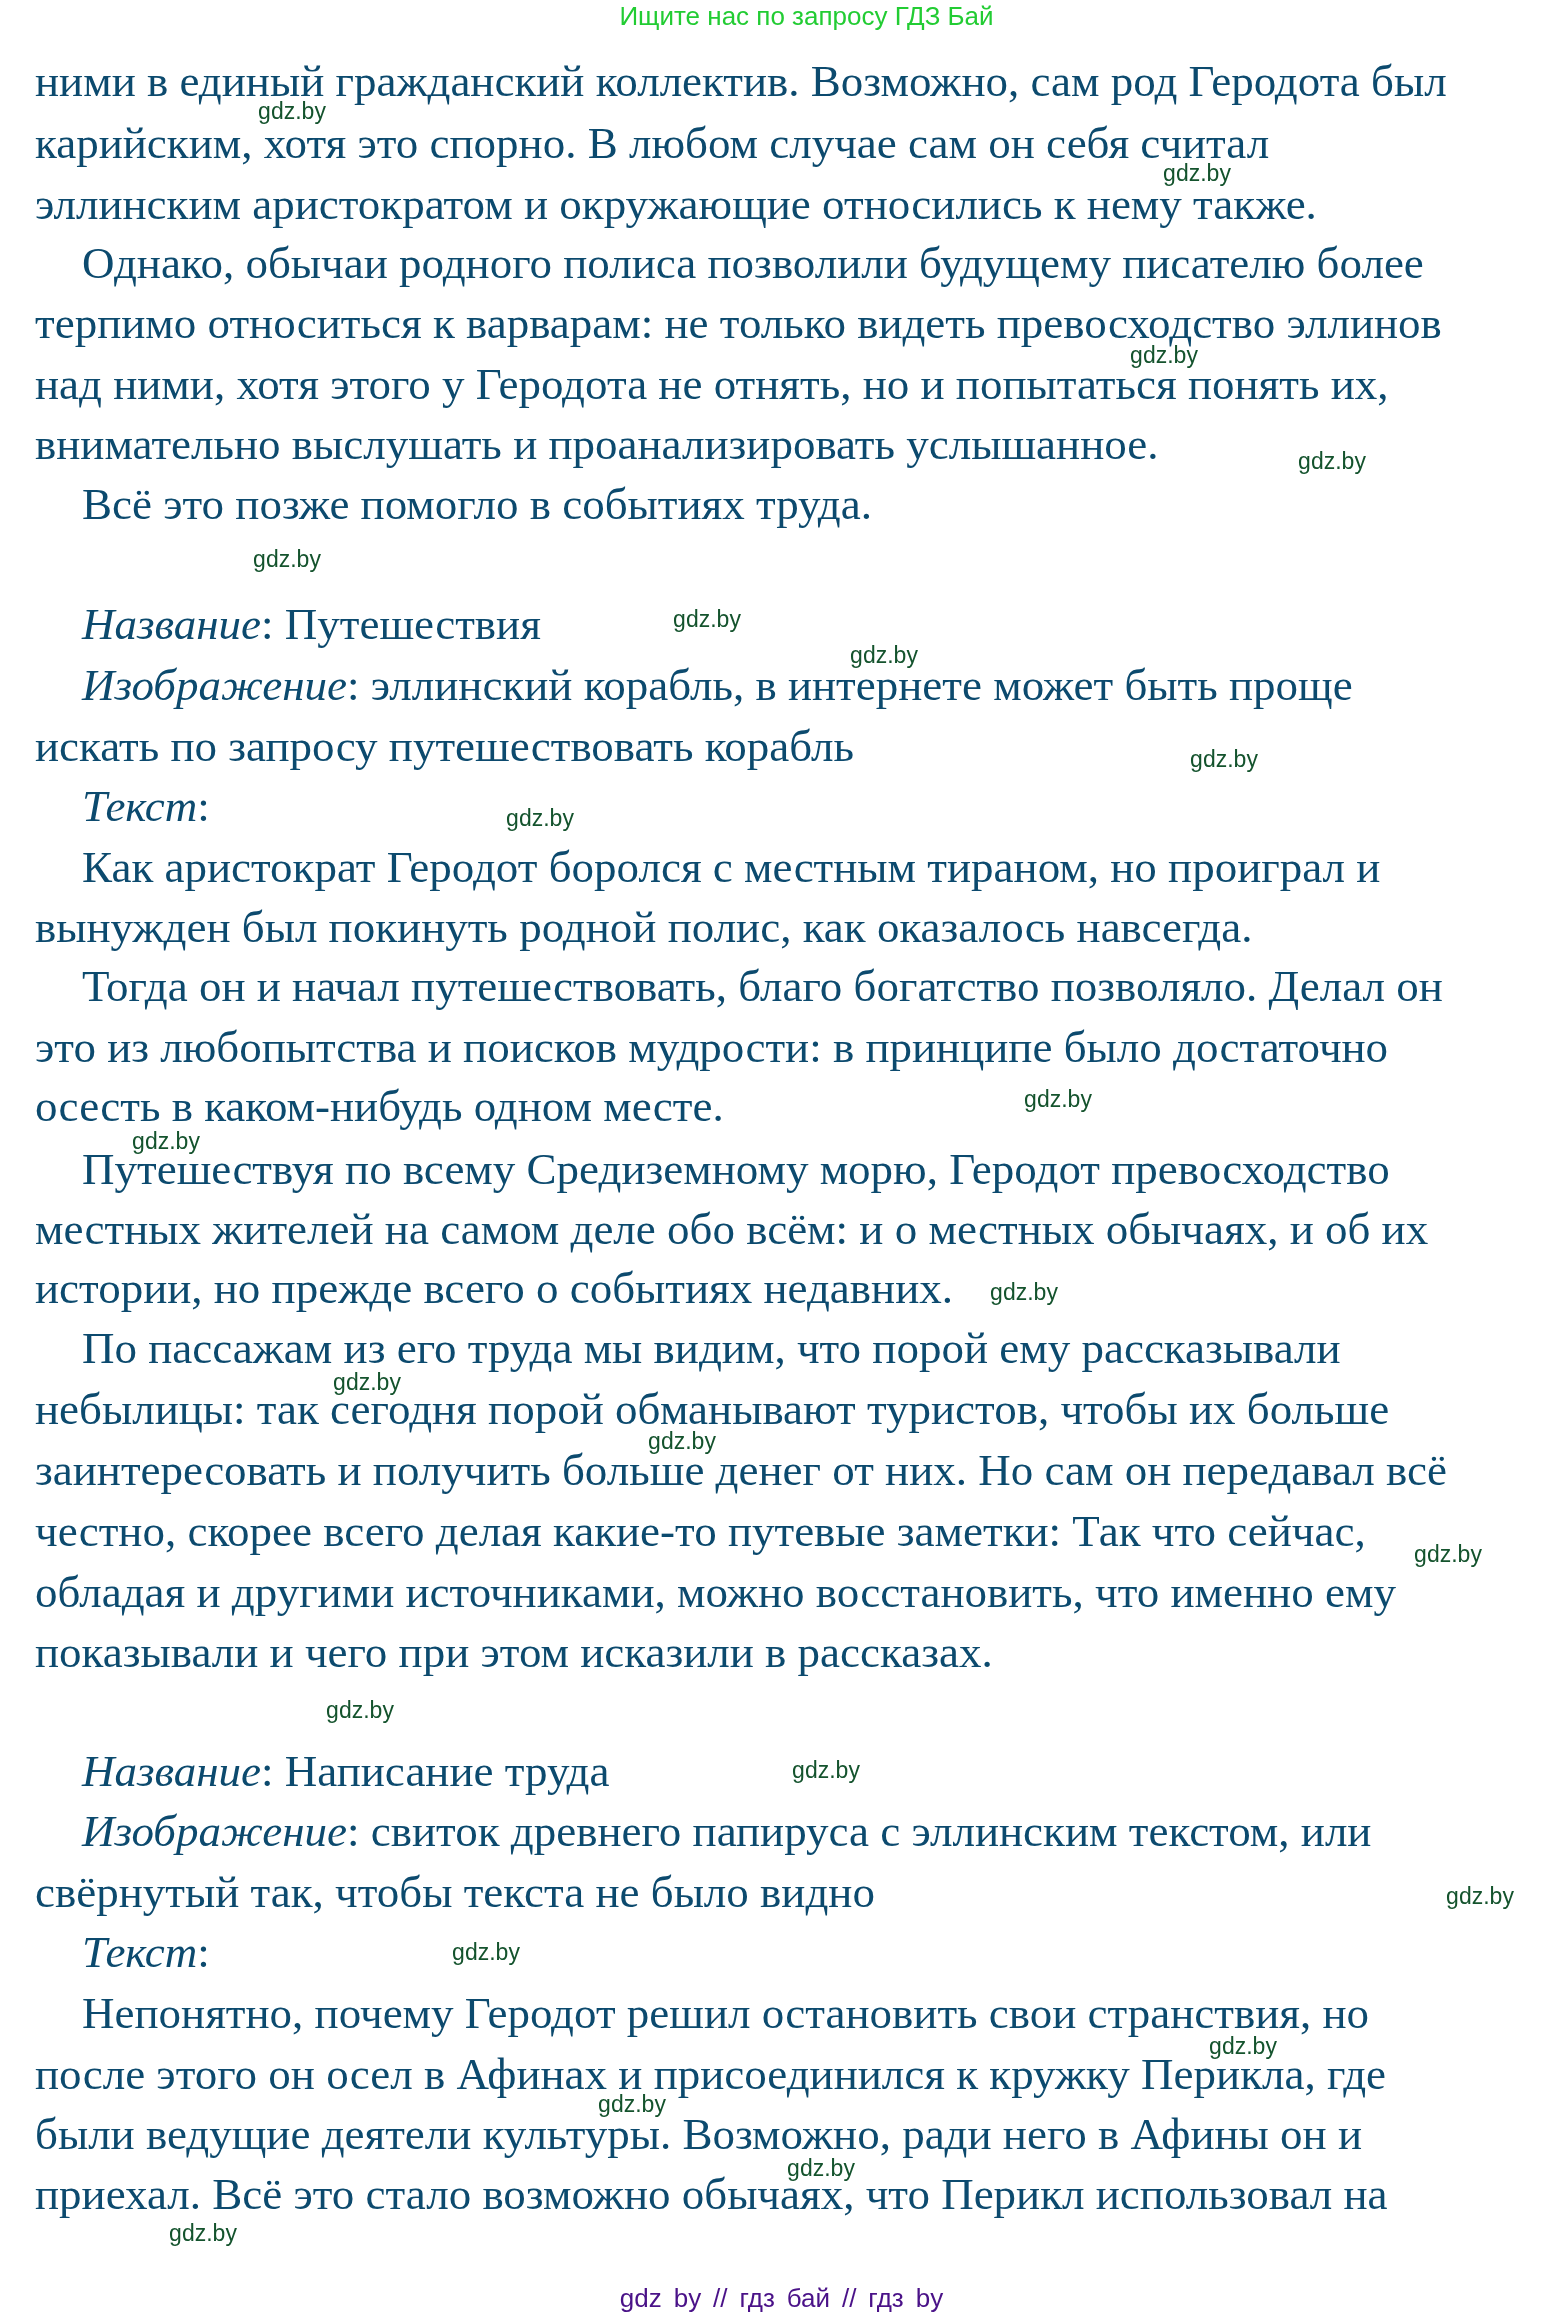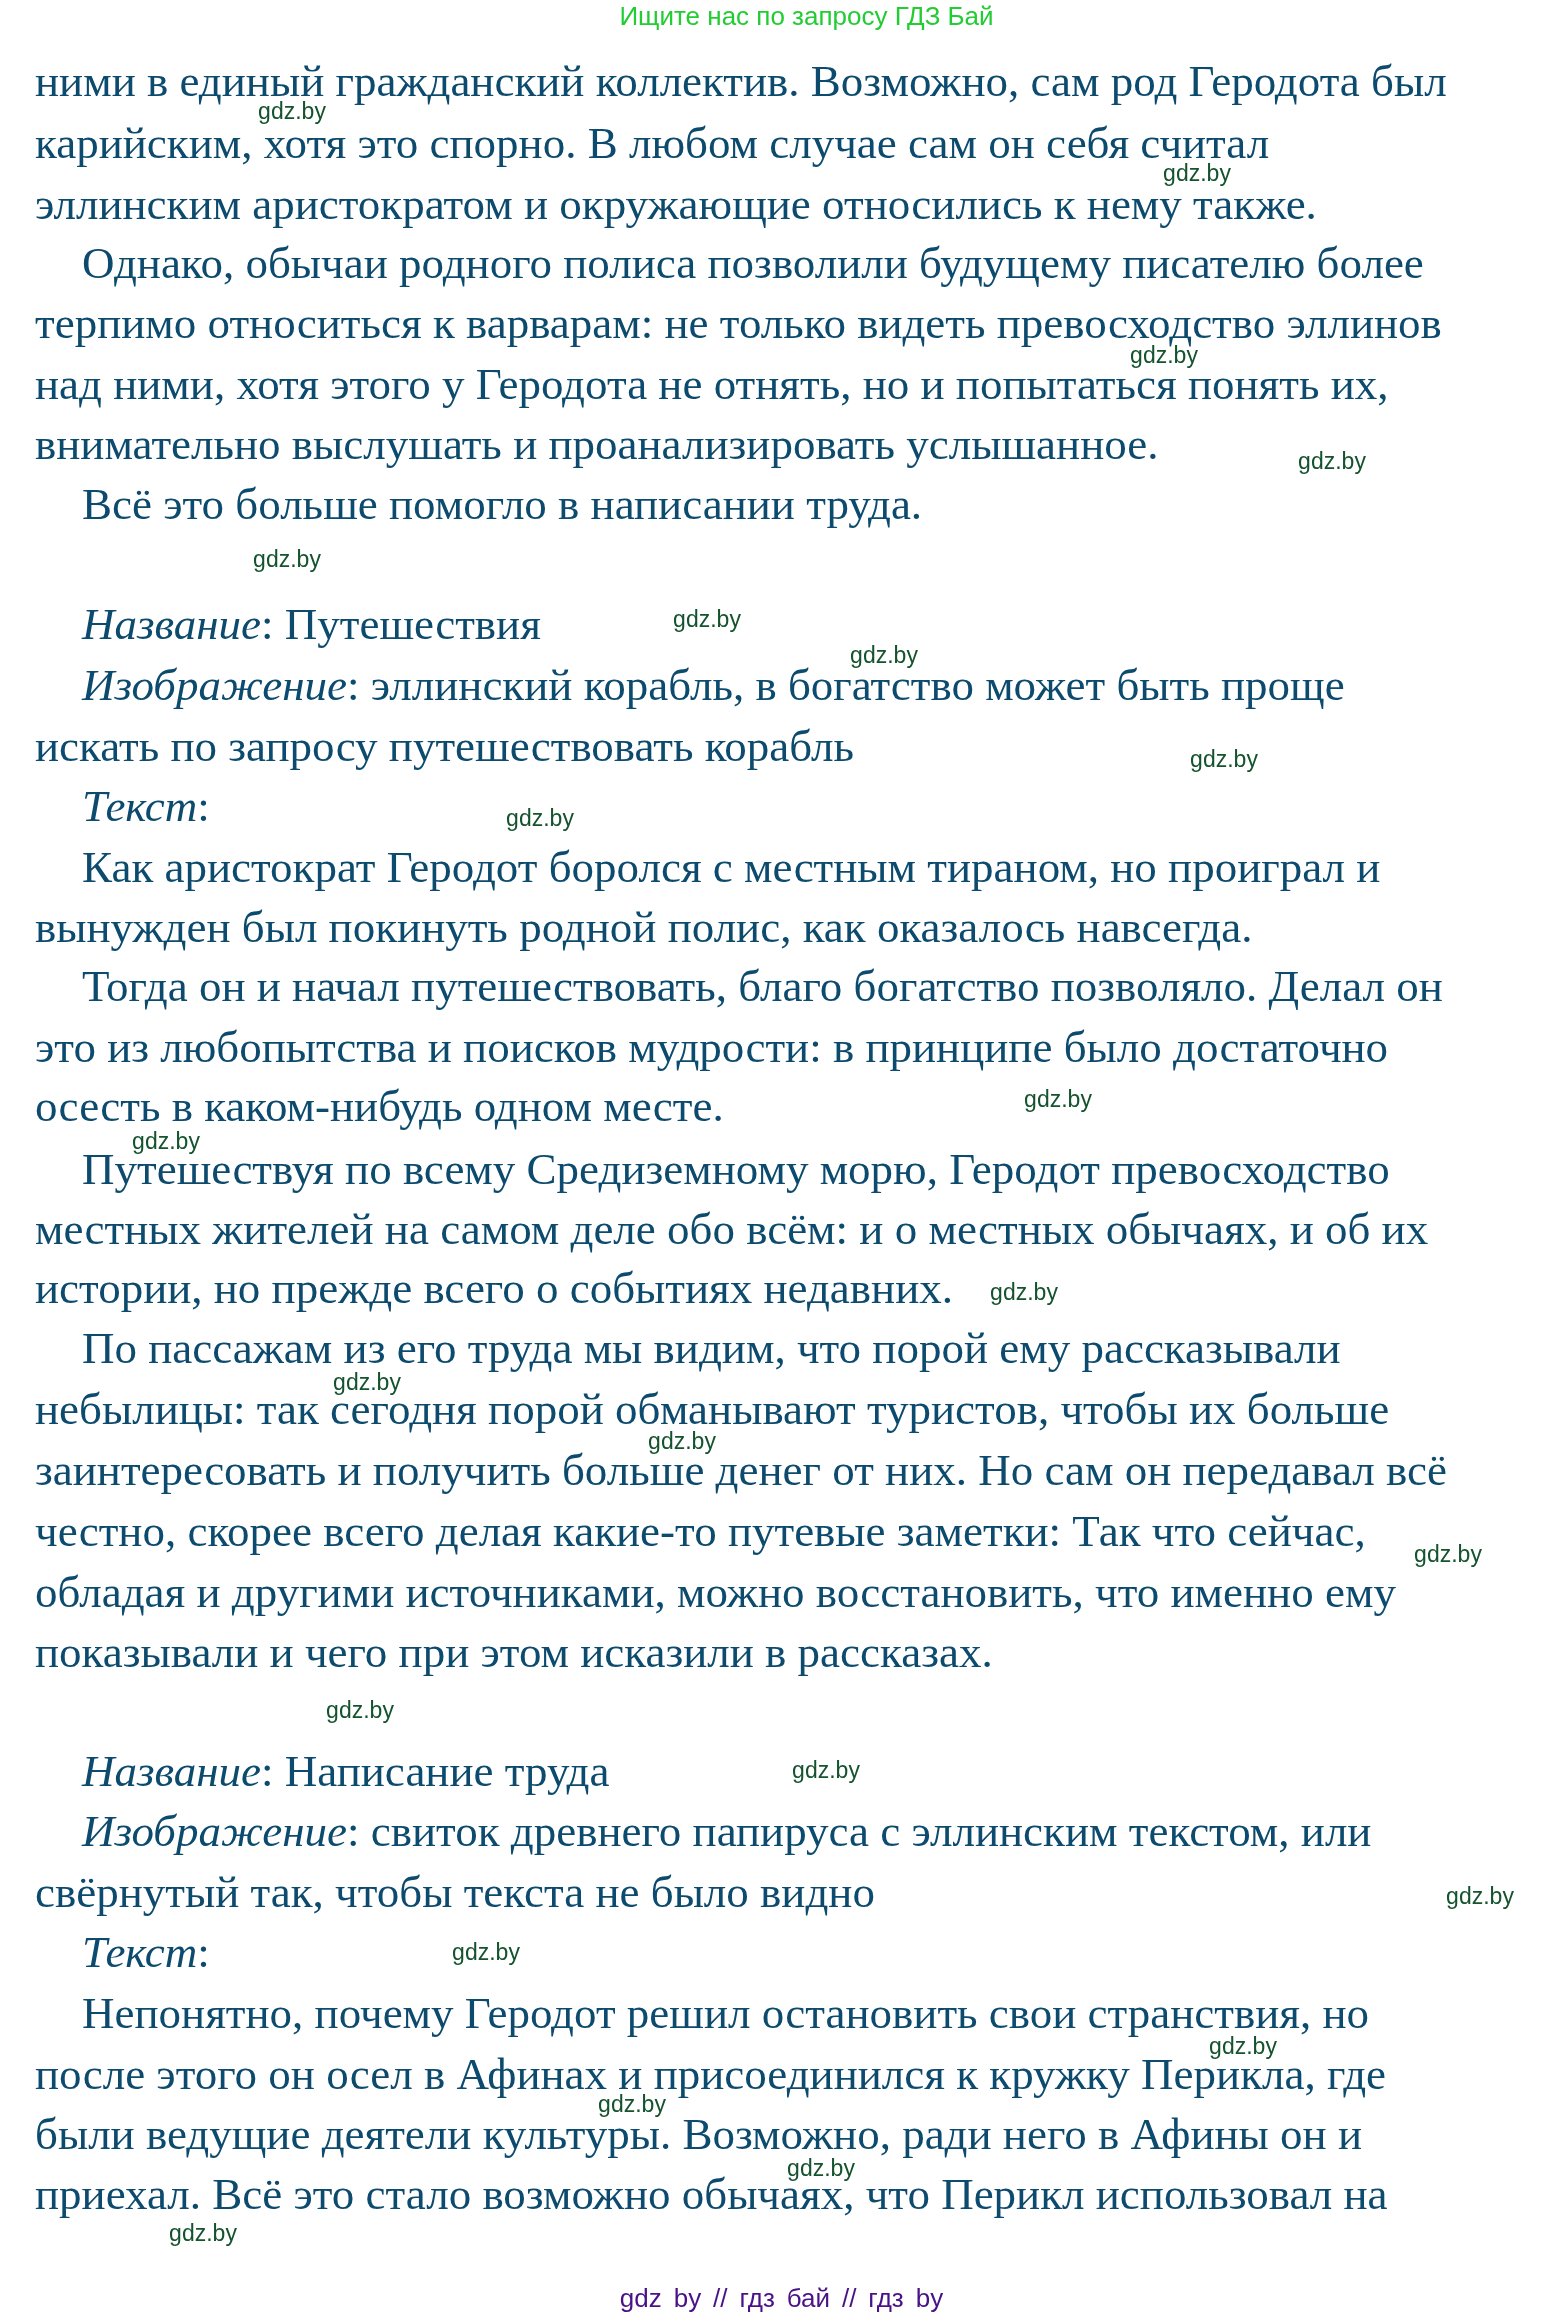--- a/index.html
+++ b/index.html
@@ -35,27 +35,27 @@
 
 <div class="line flush" style="top:51px">ними в единый гражданский коллектив. Возможно, сам род Геродота был</div>
 <div class="line flush" style="top:113px">карийским, хотя это спорно. В любом случае сам он себя считал</div>
 <div class="line flush" style="top:174px">эллинским аристократом и окружающие относились к нему также.</div>
 
 <div class="line indent" style="top:233px">Однако, обычаи родного полиса позволили будущему писателю более</div>
 <div class="line flush" style="top:293px">терпимо относиться к варварам: не только видеть превосходство эллинов</div>
 <div class="line flush" style="top:354px">над ними, хотя этого у Геродота не отнять, но и попытаться понять их,</div>
 <div class="line flush" style="top:414px">внимательно выслушать и проанализировать услышанное.</div>
 
-<div class="line indent" style="top:474px">Всё это больше помогло в написании труда.</div>
+<div class="line indent" style="top:474px">Всё это позже помогло в событиях труда.</div>
 
 <div class="line indent" style="top:594px">
   <span class="lbl">Название</span><span>: Путешествия</span>
 </div>
 <div class="line indent" style="top:655px">
-  <span class="lbl">Изображение</span><span>: эллинский корабль, в богатство может быть проще</span>
+  <span class="lbl">Изображение</span><span>: эллинский корабль, в интернете может быть проще</span>
 </div>
 <div class="line flush" style="top:716px">искать по запросу путешествовать корабль</div>
 <div class="line indent" style="top:776px">
   <span class="lbl">Текст</span><span>:</span>
 </div>
 
 <div class="line indent" style="top:837px">Как аристократ Геродот боролся с местным тираном, но проиграл и</div>
 <div class="line flush" style="top:897px">вынужден был покинуть родной полис, как оказалось навсегда.</div>
 
 <div class="line indent" style="top:956px">Тогда он и начал путешествовать, благо богатство позволяло. Делал он</div>

